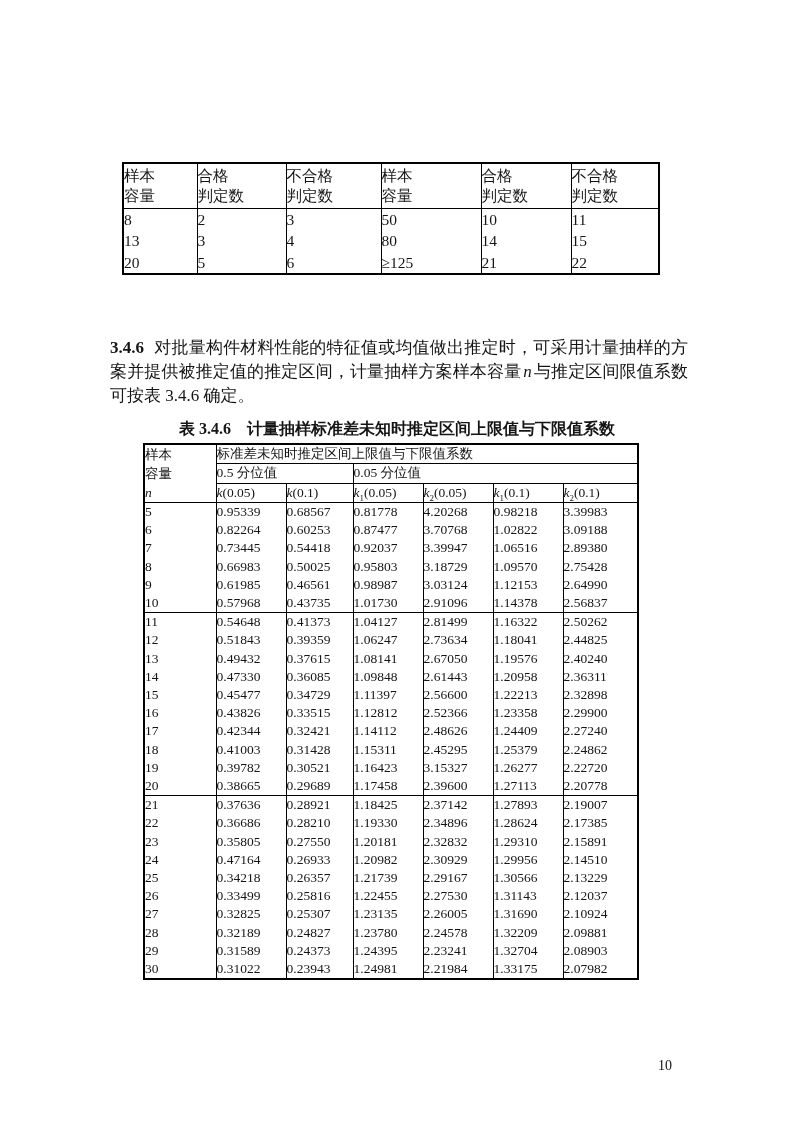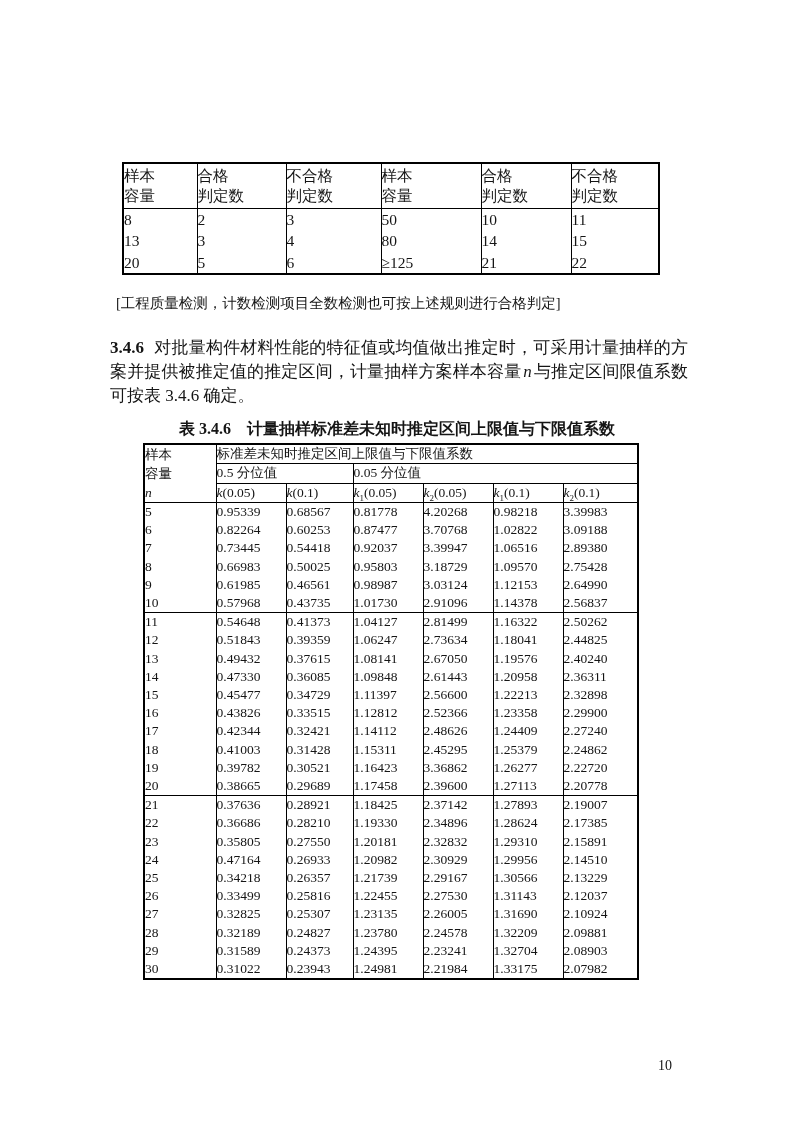--- a/index.html
+++ b/index.html
@@ -136,21 +136,20 @@
           <td>20</td>
           <td>5</td>
           <td>6</td>
           <td>≥125</td>
           <td>21</td>
           <td>22</td>
         </tr>
       </tbody>
   </table>
 
-  <div class="note">[工程质量检测，计数检测项目全数检测也可按上述规则进行合格判定]</div>
 
   <p class="para"><span class="secnum">3.4.6</span><span>对批量构件材料性能的特征值或均值做出推定时，可采用计量抽样的方案并提供被推定值的推定区间，计量抽样方案样本容量</span><i>n</i><span>与推定区间限值系数可按表 3.4.6 确定。</span></p>
 
   <div class="caption2">
     <span class="cap-label">表 3.4.6</span><span>计量抽样标准差未知时推定区间上限值与下限值系数</span>
   </div>
 
   <table class="t2">
     <colgroup>
       <col style="width:72px">
@@ -310,21 +309,21 @@
           <td>1.15311</td>
           <td>2.45295</td>
           <td>1.25379</td>
           <td>2.24862</td>
         </tr>
         <tr>
           <td>19</td>
           <td>0.39782</td>
           <td>0.30521</td>
           <td>1.16423</td>
-          <td>3.36862</td>
+          <td>3.15327</td>
           <td>1.26277</td>
           <td>2.22720</td>
         </tr>
         <tr>
           <td>20</td>
           <td>0.38665</td>
           <td>0.29689</td>
           <td>1.17458</td>
           <td>2.39600</td>
           <td>1.27113</td>

